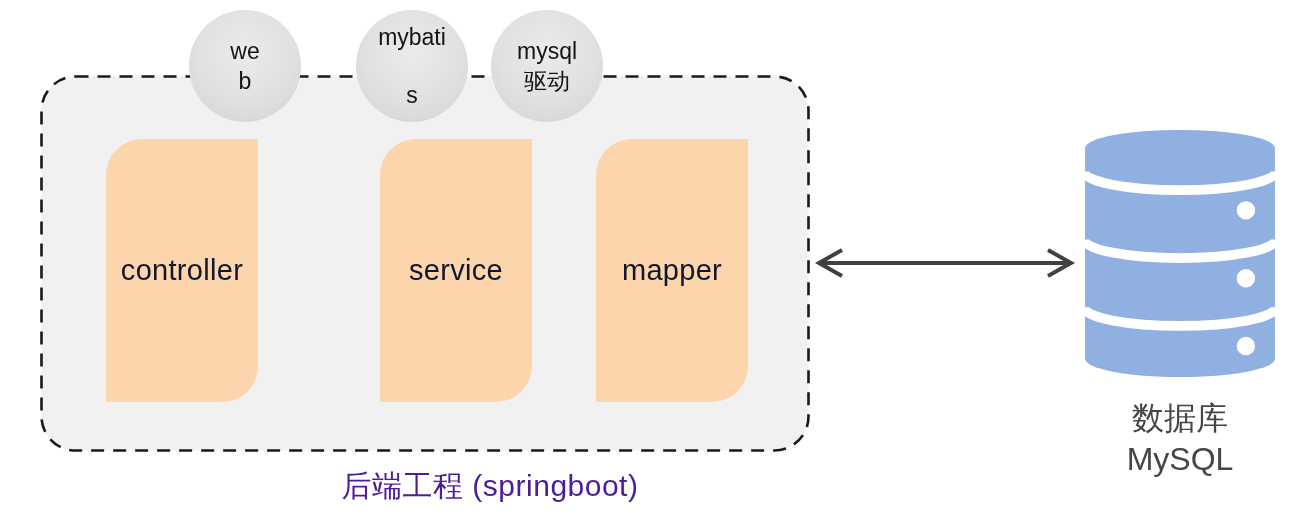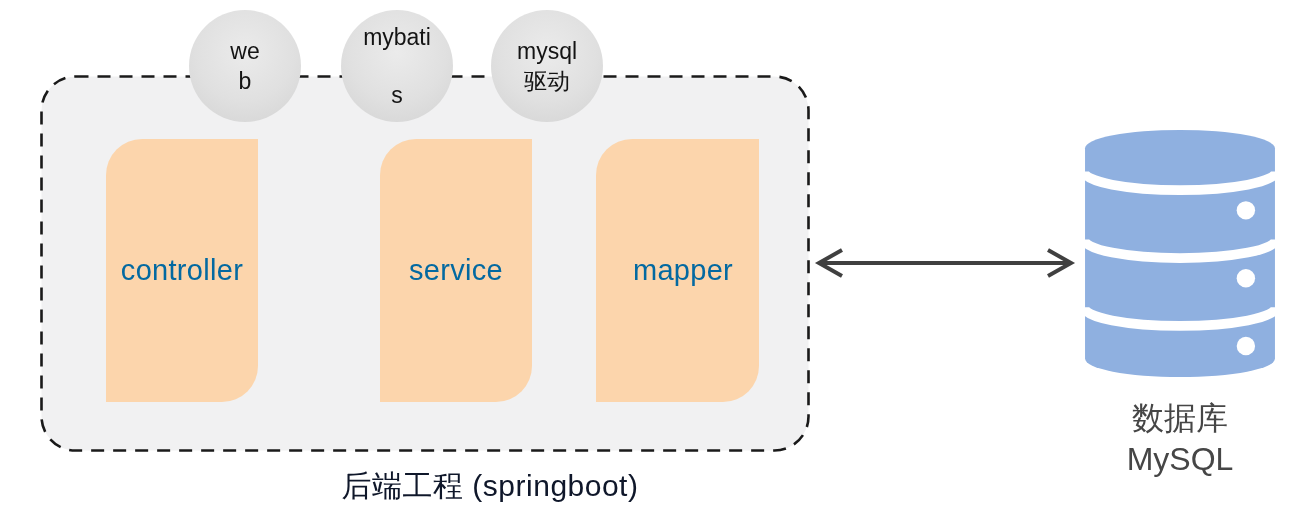--- a/index.html
+++ b/index.html
@@ -33,43 +33,43 @@
     width: 152px;
     height: 263px;
     background: #fcd5ac;
     border-radius: 36px 0 36px 0;
     display: flex;
     align-items: center;
     justify-content: center;
   }
   .module-0 { left: 106px; }
   .module-1 { left: 352px; margin-left: 28px; }
-  .module-2 { left: 596px; padding-left: 11px; }
+  .module-2 { left: 596px; }
   .module .module-label {
     font-size: 29px;
-    color: #0369a1;
+    color: #0f172a;
     letter-spacing: 0.3px;
   }
 
   
   .dep {
     position: absolute;
     top: 10px;
     width: 112px;
     height: 112px;
     border-radius: 50%;
     background: radial-gradient(circle at 50% 38%, #ebebeb 0%, #e0e0e0 55%, #d2d2d2 100%);
     display: flex;
     flex-direction: column;
     align-items: center;
     justify-content: center;
     text-align: center;
   }
   .dep-0 { left: 189px; }
-  .dep-1 { left: 341px; gap: 28px; }
+  .dep-1 { left: 356px; gap: 28px; }
   .dep-2 { left: 491px; }
   .dep .dep-line {
     display: block;
     font-size: 23px;
     line-height: 30px;
     color: #141414;
   }
 
   
   .arrow-svg {
@@ -96,21 +96,21 @@
   }
 
   
   .caption {
     position: absolute;
     left: 190px;
     top: 466px;
     width: 600px;
     text-align: center;
     font-size: 30px;
-    color: #0f172a;
+    color: #4c1d95;
     letter-spacing: 0.5px;
   }
 
   
   .watermark {
     position: absolute;
     right: 4px;
     top: 486px;
     width: 320px;
     text-align: right;

